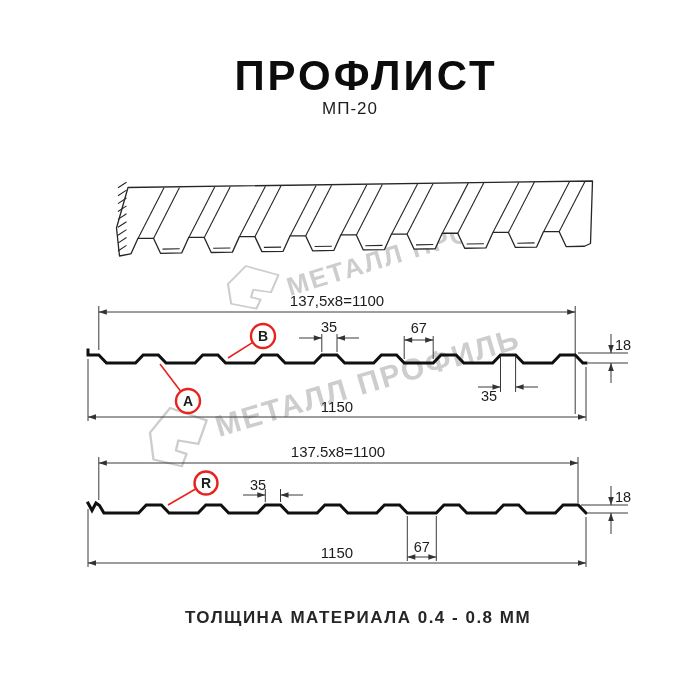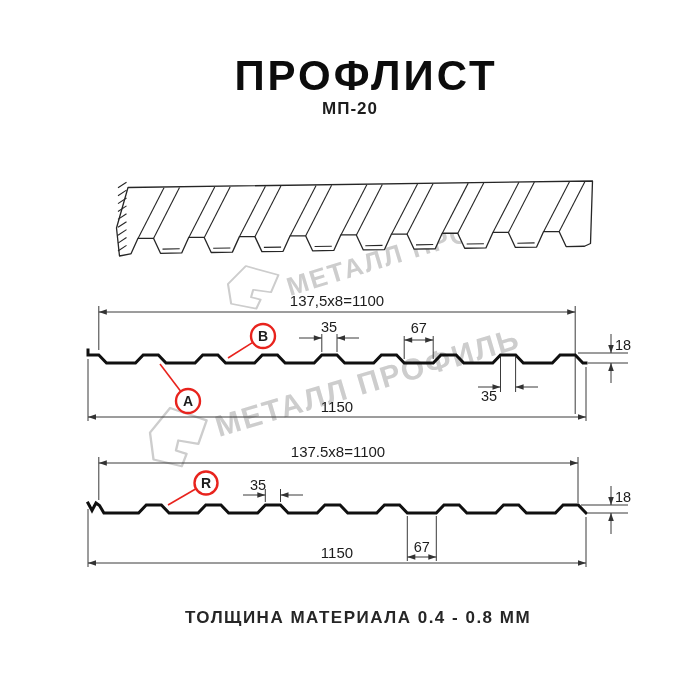--- a/index.html
+++ b/index.html
@@ -1,21 +1,21 @@
 <!DOCTYPE html>
 <html><head>
 <meta charset="utf-8">
 <style>
   html,body{margin:0;padding:0;background:#ffffff;}
   #page{position:relative;width:700px;height:700px;background:#fff;overflow:hidden;
         font-family:"Liberation Sans",sans-serif;}
   .title{position:absolute;left:0;top:52px;width:700px;text-align:center;
          font-size:42px;font-weight:800;letter-spacing:3px;color:#0c0c0c;margin-left:16px;}
   .subtitle{position:absolute;left:0;top:99px;width:700px;text-align:center;
-         font-size:17px;font-weight:700;letter-spacing:1px;color:#1d1d1d;}
+         font-size:17px;font-weight:400;letter-spacing:1px;color:#1d1d1d;}
   .footer{position:absolute;left:8px;top:608px;width:700px;text-align:center;
          font-size:17px;font-weight:700;letter-spacing:1.5px;color:#262626;}
   svg{position:absolute;left:0;top:0;}
   svg text{font-family:"Liberation Sans",sans-serif;fill:#1c1c1c;}
   .profile{stroke:#101010;stroke-width:3;fill:none;stroke-linejoin:miter;stroke-linecap:square;}
   .dim{stroke:#3a3a3a;stroke-width:1;fill:none;}
   .ah{fill:#333;stroke:none;}
   .dimtext{font-size:14.5px;}
   .dimtextL{font-size:15px;}
   .redline{stroke-width:1.6;fill:none;}

